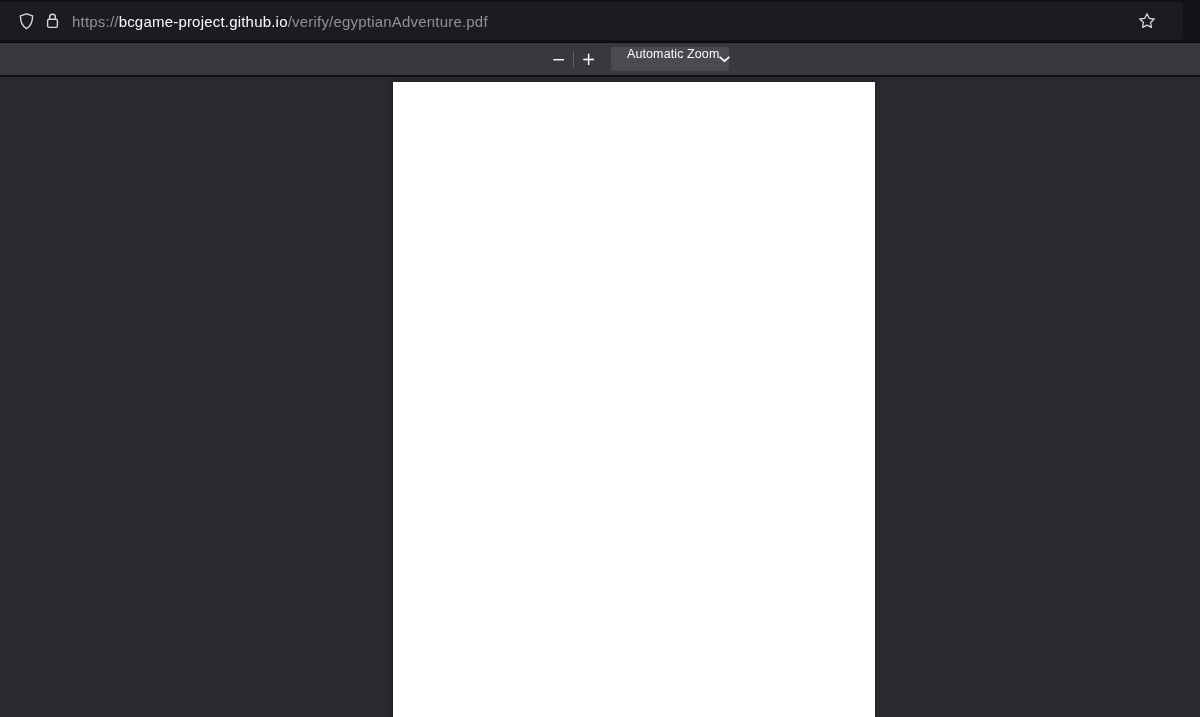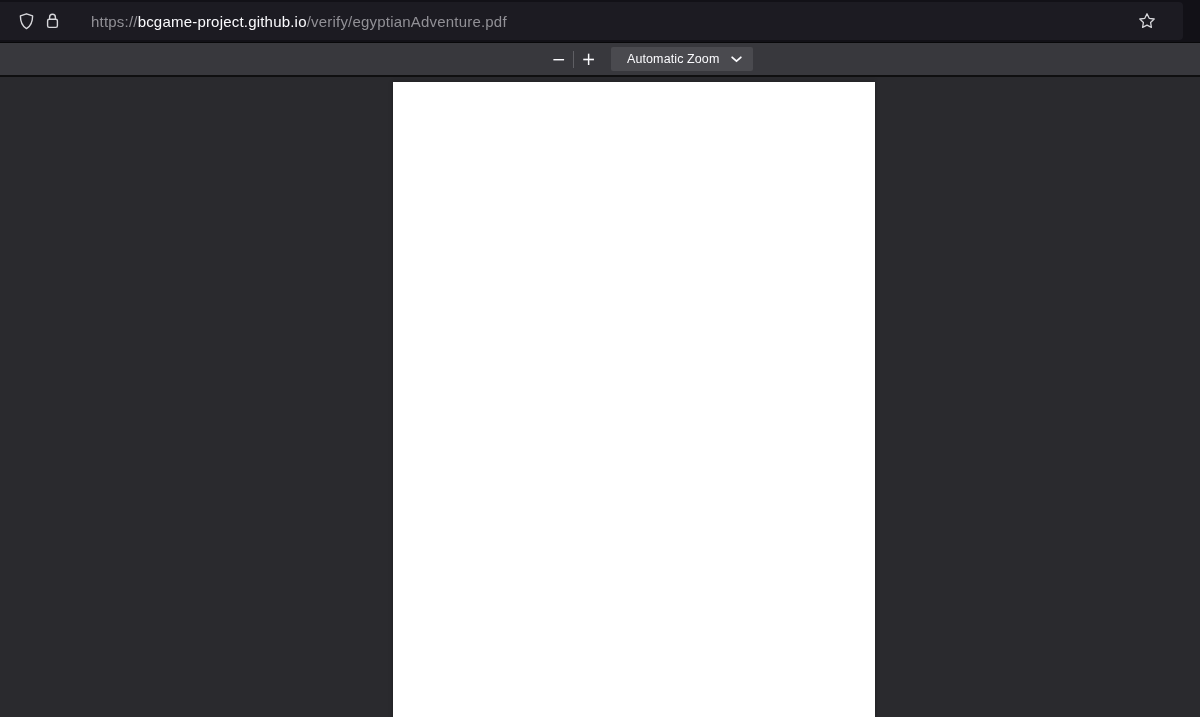--- a/index.html
+++ b/index.html
@@ -39,21 +39,21 @@
     align-items:center;
     padding-left:21px;
   }
   .url-icon{
     display:flex;align-items:center;justify-content:center;
     width:26px;height:26px;
     flex:0 0 auto;
   }
   .url-icon svg{display:block;}
   .url-text{
-    margin-left:26px;
+    margin-left:7px;
     font-size:15px;
     letter-spacing:.2px;
     color:var(--text-dim);
     white-space:nowrap;
     user-select:none;
   }
   .url-text .domain{color:var(--text-bright);}
   .star-btn{
     position:absolute;
     right:22px;top:50%;
@@ -88,24 +88,24 @@
     cursor:pointer;
     padding:0;
   }
   .toolbar-sep{
     width:1px;height:17px;
     background:var(--separator);
     margin:0 1px;
   }
   .zoom-select{
     margin-left:9px;
-    width:142px;height:24px;
+    width:118px;height:24px;
     background:var(--dropdown-bg);
     border-radius:2px;
-    display:flex;align-items:center;
+    display:flex;
     cursor:pointer;
   }
   .zoom-select-label{
     padding-left:16px;
     font-size:12.5px;
     color:var(--text-bright);
     letter-spacing:.1px;
     white-space:nowrap;
   }
   .zoom-select .chev{

